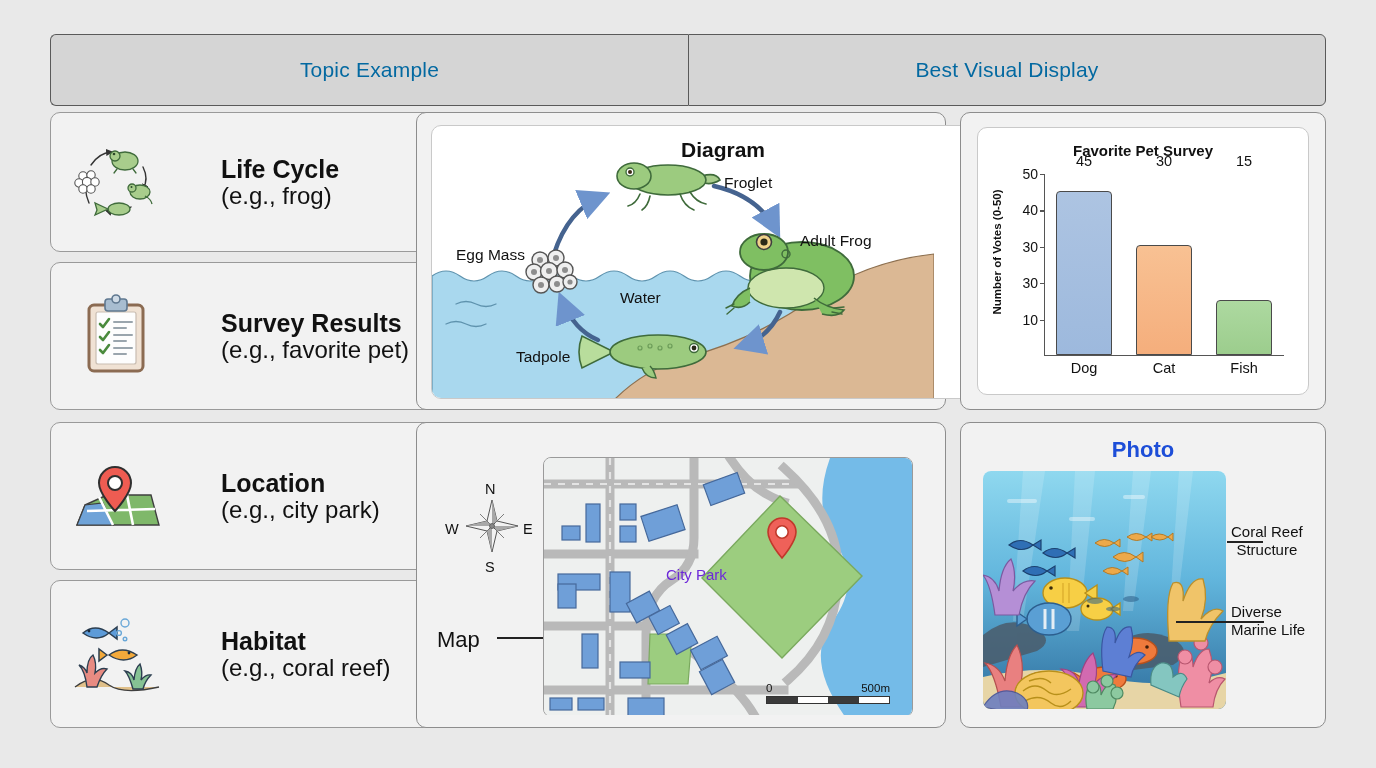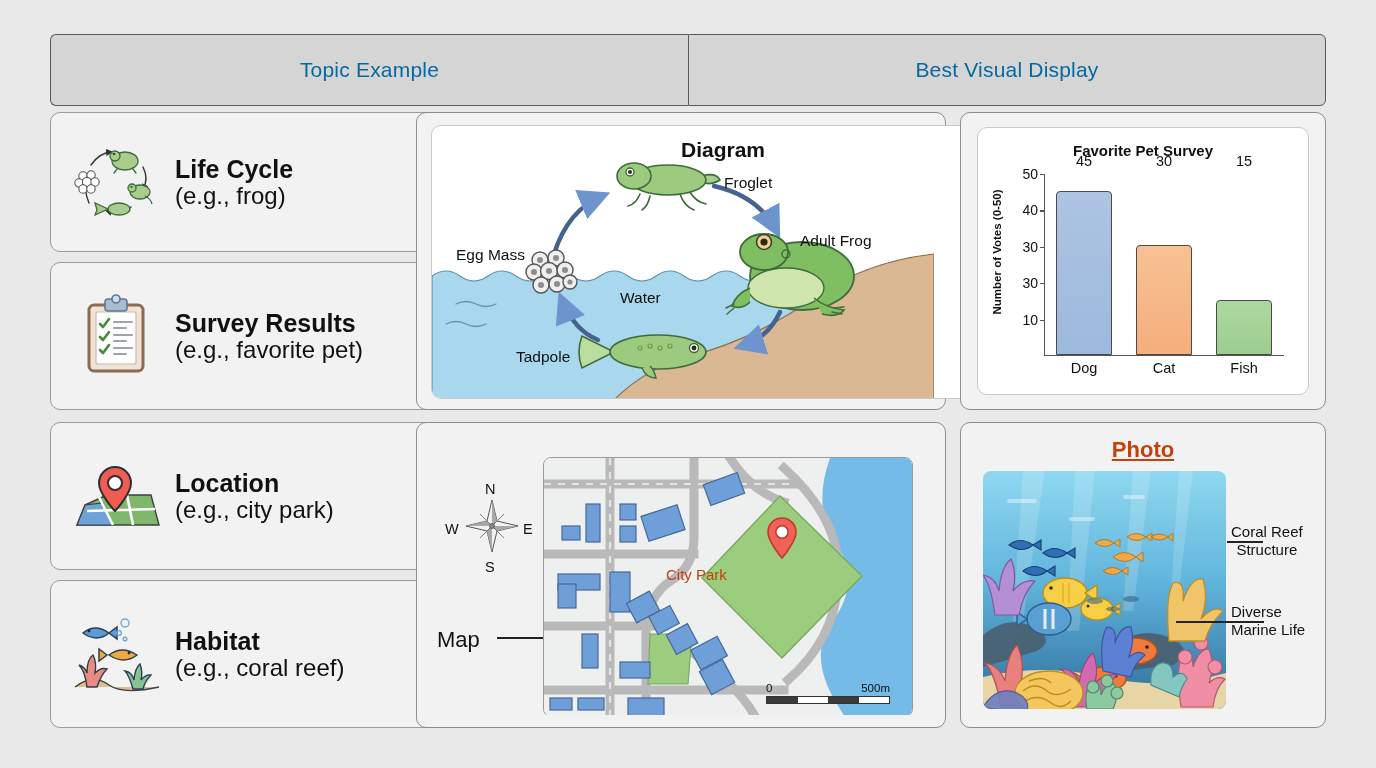--- a/index.html
+++ b/index.html
@@ -24,39 +24,39 @@
 
   
   .card { position: absolute; background: #f2f2f2; border: 1.5px solid #9a9a9a;
           border-radius: 10px; }
   .panel { position: absolute; background: #f2f2f2; border: 1.5px solid #8d8d8d;
            border-radius: 10px; }
   .inner { position: absolute; background: #fff; border: 1.2px solid #c9c9c9;
            border-radius: 10px; overflow: hidden; }
 
   
-  .topic { left: 50px; width: 408px; display: flex; align-items: center; }
+  .topic { left: 50px; width: 408px; display: flex; align-items: center; gap: 46px; }
   .topic .ticon { width: 96px; height: 86px; flex: 0 0 96px; margin-left: 18px; }
   .topic .tlabel { margin-left: 10px; }
   .tl1 { font-size: 25px; font-weight: bold; color: #111; line-height: 1.12; }
   .tl2 { font-size: 24px; color: #111; line-height: 1.12; }
 
   #card-life     { top: 112px; height: 140px; }
   #card-survey   { top: 262px; height: 148px; }
   #card-location { top: 422px; height: 148px; }
   #card-habitat  { top: 580px; height: 148px; }
 
   
   #panel-diagram { left: 416px; top: 112px; width: 530px; height: 298px; }
   #panel-chart   { left: 960px; top: 112px; width: 366px; height: 298px; }
   #panel-map     { left: 416px; top: 422px; width: 530px; height: 306px; }
   #panel-photo   { left: 960px; top: 422px; width: 366px; height: 306px; }
 
   .panel-title { position: absolute; width: 100%; text-align: center;
-                 font-size: 22px; font-weight: bold; color: #c2410c; text-decoration: underline; }
+                 font-size: 22px; font-weight: bold; color: #1d4ed8; }
 
   
   #chart-inner { left: 16px; top: 14px; width: 332px; height: 268px; }
   .chart-title { position: absolute; top: 14px; width: 100%; text-align: center;
                  font-size: 15px; font-weight: bold; color: #111; }
   .ylab { position: absolute; left: -56px; top: 118px; width: 150px;
           text-align: center; transform: rotate(-90deg);
           font-size: 11.5px; font-weight: bold; color: #111; }
   .plot { position: absolute; left: 66px; top: 46px; width: 240px; height: 182px; }
   .axis-y { position: absolute; left: 0; top: 0; width: 1.4px; height: 100%;
@@ -93,21 +93,21 @@
   
   #map-inner { left: 14px; top: 14px; width: 502px; height: 278px;
                background: #f2f2f2; border: none; }
   .maparea { position: absolute; left: 112px; top: 20px; width: 370px; height: 260px;
              background: #eef0ef; border: 1.3px solid #9a9a9a; border-radius: 8px;
              overflow: hidden; }
   .compass { position: absolute; left: 18px; top: 46px; width: 86px; height: 86px; }
   .cdir { position: absolute; font-size: 14.5px; color: #111; }
   .maplabel { position: absolute; left: 6px; top: 190px; font-size: 22px; color: #111; }
   .leader { position: absolute; height: 1.6px; background: #222; }
-  .cityparklbl { position: absolute; font-size: 15px; color: #c2410c; z-index: 5;
+  .cityparklbl { position: absolute; font-size: 15px; color: #6d28d9; z-index: 5;
                  white-space: nowrap; }
   .scalewrap { position: absolute; z-index: 6; }
   .scaletxt { font-size: 11.5px; color: #111; }
 
   
   #photo-inner { left: 22px; top: 48px; width: 243px; height: 238px;
                  border: none; border-radius: 8px; }
   .ph-lbl { position: absolute; font-size: 15px; color: #111; line-height: 1.2;
             white-space: nowrap; }
   svg { display: block; }

